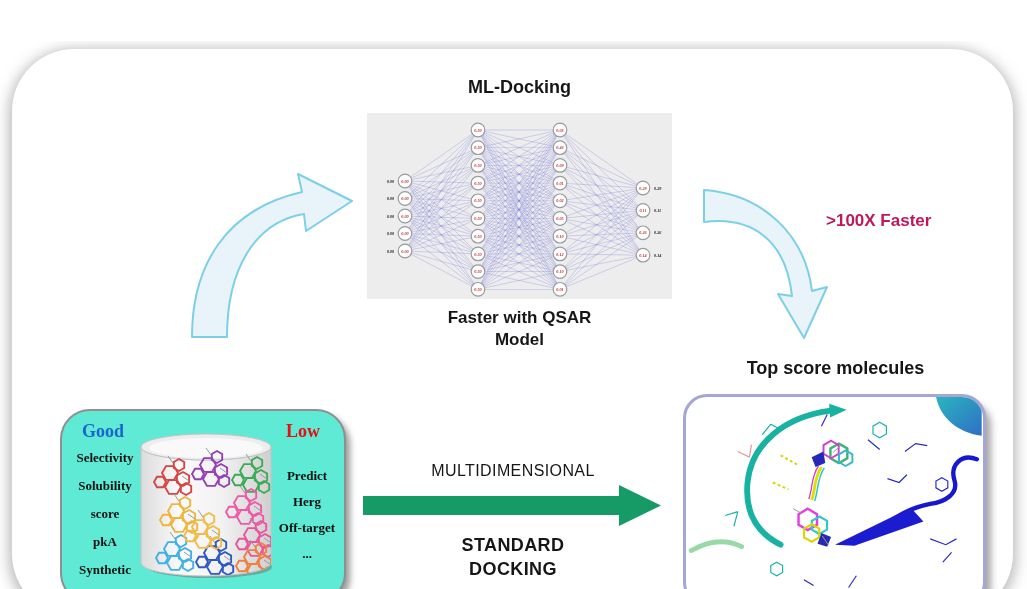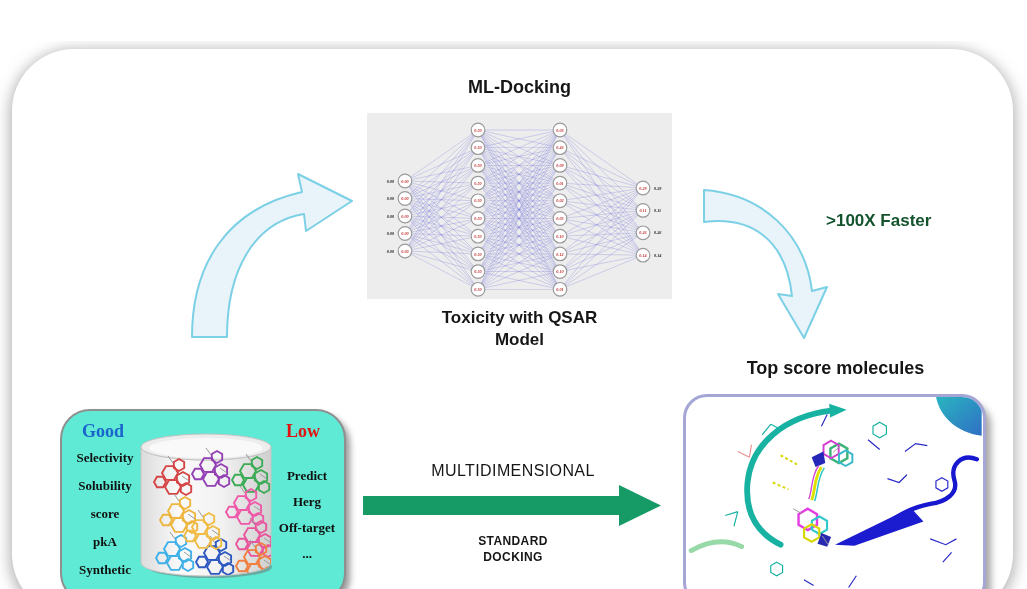--- a/index.html
+++ b/index.html
@@ -32,21 +32,21 @@
   .low-label  { right:24px; top:10px; font-family:"Liberation Serif",serif; font-weight:bold; font-size:18px; }
   .crit-list { font-family:"Liberation Serif",serif; font-weight:bold; font-size:13px; color:#111;
                display:flex; flex-direction:column; align-items:center; }
   .crit-list .li { line-height:1; }
   .good-list { left:2px; top:40px; width:82px; gap:15px; }
   .low-list  { left:208px; top:58px; width:74px; gap:13px; }
   .cyl-wrap { left:74px; top:20px; width:140px; height:160px; }
 
   .mid-top-label { left:363px; top:421px; width:300px; font-weight:normal; font-size:16px;
                    color:#161616; text-align:center; letter-spacing:0.4px; }
-  .mid-bottom-label { left:363px; top:492px; width:300px; font-weight:bold; font-size:12px;
+  .mid-bottom-label { left:363px; top:492px; width:300px; font-weight:bold; font-size:18px;
                       color:#161616; text-align:center; letter-spacing:0.4px; line-height:1.35; }
   .green-arrow { left:363px; top:442px; width:300px; height:46px; }
 
   .faster-label { left:826px; top:170px; width:190px; font-weight:bold; font-size:17px; }
   .topscore-title { left:698px; top:317px; width:275px; }
 
   .protein-box {
     left:683px; top:353px; width:303px; height:212px;
     background:#ffffff; border:3px solid #a6a6d6; border-radius:24px;
     box-shadow:7px 7px 7px -2px rgba(80,80,80,0.5);
@@ -319,33 +319,33 @@
         <text x="276" y="99" text-anchor="middle" font-size="4.2" fill="#c03030" class="nodeval">0.11</text>
         <text x="287" y="99" text-anchor="start" font-size="4.2" fill="#222" class="nodeval">0.11</text>
         <circle cx="276" cy="119.8" r="6.8" fill="#ffffff" stroke="#9a9a9a" stroke-width="1.2"></circle>
         <text x="276" y="121.39999999999999" text-anchor="middle" font-size="4.2" fill="#c03030" class="nodeval">0.26</text>
         <text x="287" y="121.39999999999999" text-anchor="start" font-size="4.2" fill="#222" class="nodeval">0.26</text>
         <circle cx="276" cy="142.2" r="6.8" fill="#ffffff" stroke="#9a9a9a" stroke-width="1.2"></circle>
         <text x="276" y="143.79999999999998" text-anchor="middle" font-size="4.2" fill="#c03030" class="nodeval">0.14</text>
         <text x="287" y="143.79999999999998" text-anchor="start" font-size="4.2" fill="#222" class="nodeval">0.14</text>
       </svg></div>
   <div class="abs caption qsar-caption">
-    <span>Toxicity with QSAR</span><br>
+    <span>Faster with QSAR</span><br>
     <span>Model</span>
   </div>
 
   <svg class="abs curve-left" viewBox="0 0 200 178">
     <path d="M20,176 C20,103 55,48 130,31 L126,13 L180,40 L134,70 L132,53 C83,61 55,108 55,176 Z" fill="#e8f4f9" stroke="#7cd0e6" stroke-width="2" stroke-linejoin="round"></path>
   </svg>
 
   <svg class="abs curve-right" viewBox="0 0 145 165">
     <path d="M4,4 C62,8 105,48 112,105 L127,101 L104,152 L78,108 L92,110 C86,54 52,30 4,36 Z" fill="#e8f4f9" stroke="#7cd0e6" stroke-width="2" stroke-linejoin="round"></path>
   </svg>
 
-  <div class="abs faster-label" style="color: #14532d;">&gt;100X Faster</div>
+  <div class="abs faster-label" style="color: #be185d;">&gt;100X Faster</div>
 
   <div class="abs lib-box">
     <span class="abs good-label" style="color: rgb(27, 100, 204);">Good</span>
     <span class="abs low-label" style="color: rgb(227, 18, 18);">Low</span>
     <div class="abs crit-list good-list">
         <div class="li">Selectivity</div>
         <div class="li">Solubility</div>
         <div class="li">score</div>
         <div class="li">pkA</div>
         <div class="li">Synthetic</div>

